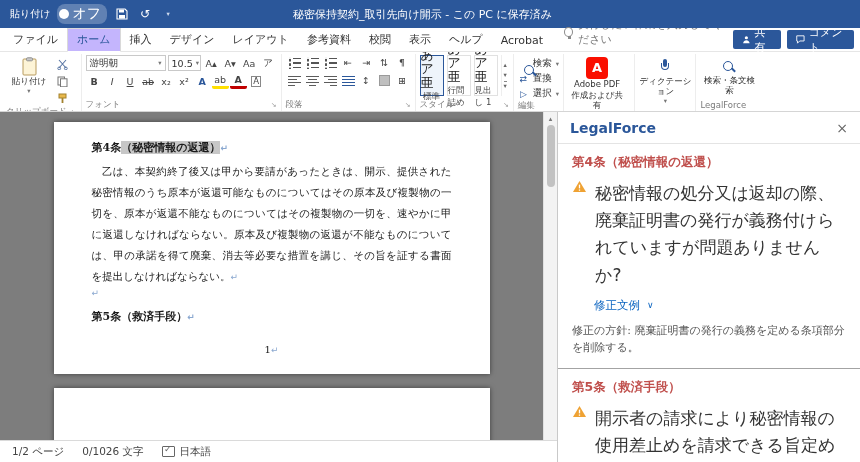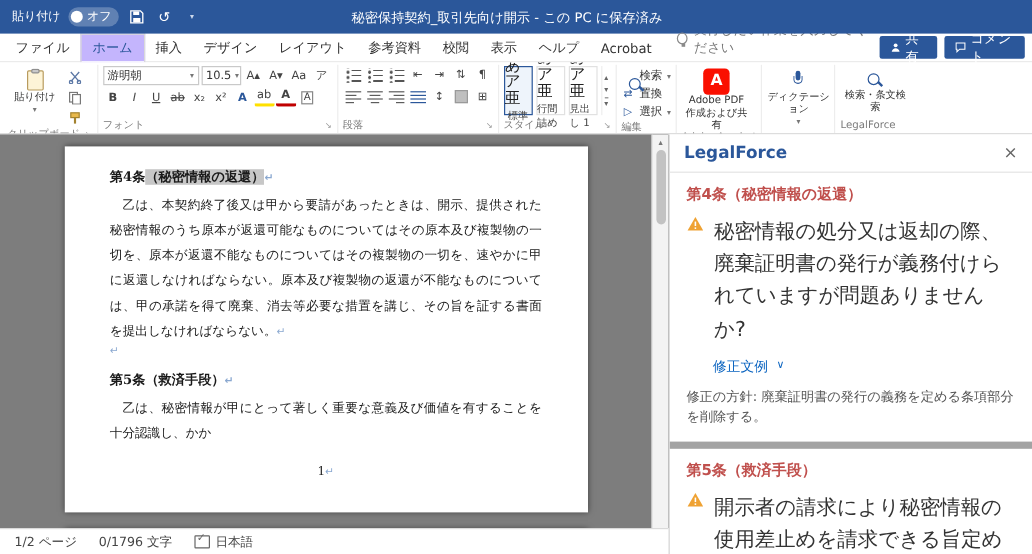--- a/index.html
+++ b/index.html
@@ -5,21 +5,21 @@
   * { margin:0; padding:0; box-sizing:border-box; }
   html,body { width:860px; height:462px; overflow:hidden; background:#7d7d7d;
     font-family:"DejaVu Sans","Liberation Sans",sans-serif; }
   .app { width:860px; height:462px; display:flex; flex-direction:column; background:#fff; }
 
   
   .titlebar { height:28px; background:#2b579a; color:#fff; display:flex; align-items:center;
     padding:0 10px; font-size:11px; position:relative; flex:0 0 28px; }
   .tb-left { display:flex; align-items:center; gap:7px; z-index:2; }
   .autosave-toggle { display:flex; align-items:center; gap:3px; background:rgba(255,255,255,.25);
-    border-radius:8px; padding:1px 6px 1px 2px; font-size:10px; }
+    border-radius:8px; padding:1px 6px 1px 2px; font-size:14px; }
   .knob { width:10px; height:10px; border-radius:50%; background:#fff; display:inline-block; }
   .tb-icon { width:16px; height:16px; display:flex; align-items:center; justify-content:center; font-size:12px; }
   .tb-title { position:absolute; left:0; right:15px; text-align:center; font-size:11px; z-index:1; }
 
   
   .tabrow { height:24px; background:#fff; display:flex; align-items:flex-end; padding:0 6px 0 4px;
     font-size:11px; color:#333; border-bottom:1px solid #e6e6e6; flex:0 0 24px; }
   .tab { padding:3px 9px 4px; cursor:default; white-space:nowrap; }
   .tab.active { color:#2b579a; border:1px solid #d9d9d9; border-bottom:1px solid #fff; margin-bottom:-1px; background:#c4b5fd;font-family:Liberation Mono, monospace; }
   .tellme { display:flex; align-items:center; gap:5px; margin-left:12px; color:#777; padding-bottom:4px; }
@@ -94,38 +94,38 @@
     border-left:1px solid #e1e1e1; display:flex; flex-direction:column; align-items:center; }
   .sb-arrow { font-size:7px; color:#777; padding:3px 0 2px; }
   .sb-thumb { width:8px; height:62px; background:#c2c2c2; border-radius:4px; }
   .statusbar { height:22px; flex:0 0 22px; background:#fff; border-top:1px solid #dadada;
     display:flex; align-items:center; gap:18px; padding:0 12px; font-size:10.5px; color:#444; }
   .proof-ic { width:13px; height:11px; border:1.2px solid #666; border-radius:1px; position:relative; }
   .proof-ic:after { content:"✓"; position:absolute; left:1.5px; top:-3px; font-size:9px; color:#666; }
 
   .page { width:436px; margin:10px auto 0; background:#fff; box-shadow:0 0 5px rgba(0,0,0,.5);
     font-family:"DejaVu Serif","Liberation Serif",serif; color:#1a1a1a; }
-  .page1 { padding:16px 38px 28px; min-height:252px; }
+  .page1 { padding:16px 38px 0; min-height:252px; }
   .doc-h { font-size:11px; font-weight:bold; line-height:1.9; }
   .hl { background:#c7c7c7; }
   .doc-p { font-size:10.5px; line-height:2.0; text-align:justify; text-indent:1em; margin-top:2px; }
   .blank-line { height:20px; font-size:10px; }
   .mark { color:#8aa8d0; font-size:9px; font-family:"DejaVu Sans",sans-serif; }
   .pagenum { text-align:center; font-size:10px; margin-top:16px; }
   .page2 { margin-top:14px; height:70px; padding:22px 38px 0; }
 
   
   .pane { width:303px; flex:0 0 303px; background:#fff; border-left:1px solid #c9c9c9;
     display:flex; flex-direction:column; }
   .pane-header { height:32px; flex:0 0 32px; display:flex; align-items:center; padding:0 12px;
     border-bottom:1px solid #e4e4e4; }
   .pane-title { color:#2b579a; font-size:14px; font-weight:bold; }
   .pane-close { margin-left:auto; color:#666; font-size:14px; cursor:default; }
   .pane-body { flex:1; overflow:hidden; }
-  .section { padding:10px 14px 12px; border-bottom:6px solid #a3a3a3; }
+  .section { padding:10px 14px 12px; border-bottom:1px solid #a3a3a3; }
   .sec-heading { color:#c0504d; font-weight:bold; font-size:12.5px; margin-bottom:9px; }
   .warning-row { display:flex; gap:8px; align-items:flex-start; }
   .warn-text { color:#333; font-size:17px; line-height:1.6; flex:1; }
   .fix-link { color:#0b64c0; font-size:11.5px; margin:9px 0 0 22px; display:flex; align-items:center; gap:7px; }
   .fix-note { color:#555; font-size:11px; line-height:1.55; margin-top:9px; }
 </style>
 </head>
 <body>
 
 <div class="app">
@@ -404,41 +404,38 @@
           <div class="doc-h">
             <span>第4条</span><span class="hl">（秘密情報の返還）</span><span class="mark">↵</span>
           </div>
           <div class="doc-p">
             <span>乙は、本契約終了後又は甲から要請があったときは、開示、提供された秘密情報のうち原本が返還可能なものについてはその原本及び複製物の一切を、原本が返還不能なものについてはその複製物の一切を、速やかに甲に返還しなければならない。原本及び複製物の返還が不能なものについては、甲の承諾を得て廃棄、消去等必要な措置を講じ、その旨を証する書面を提出しなければならない。</span><span class="mark">↵</span>
           </div>
           <div class="blank-line"><span class="mark">↵</span></div>
           <div class="doc-h">
             <span>第5条（救済手段）</span><span class="mark">↵</span>
           </div>
-          <div class="doc-p">
-            <span>乙は、秘密情報が甲にとって著しく重要な意義及び価値を有することを十分認識し、かか</span>
-          </div>
           <div class="pagenum">
             <span>1</span><span class="mark">↵</span>
           </div>
         </div>
 
         <div class="page page2">
           
         </div>
 
         <div class="scrollbar">
           <span class="sb-arrow">▴</span>
           <span class="sb-thumb"></span>
         </div>
       </div>
 
       <div class="statusbar">
         <span>1/2 ページ</span>
-        <span>0/1796 文字</span>
+        <span>0/1026 文字</span>
         <span style="display:flex;align-items:center;gap:5px;">
           <span class="proof-ic"></span>
           <span>日本語</span>
         </span>
       </div>
     </div>
 
     <div class="pane">
       <div class="pane-header">
         <span class="pane-title">LegalForce</span>

